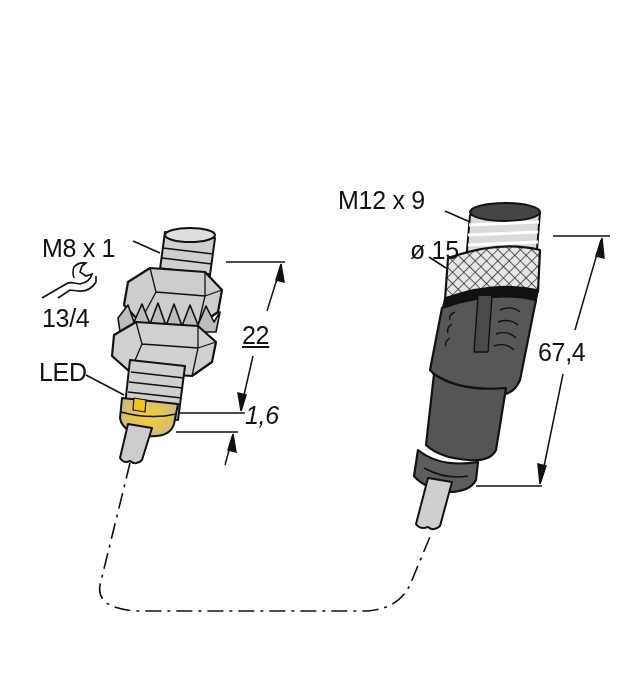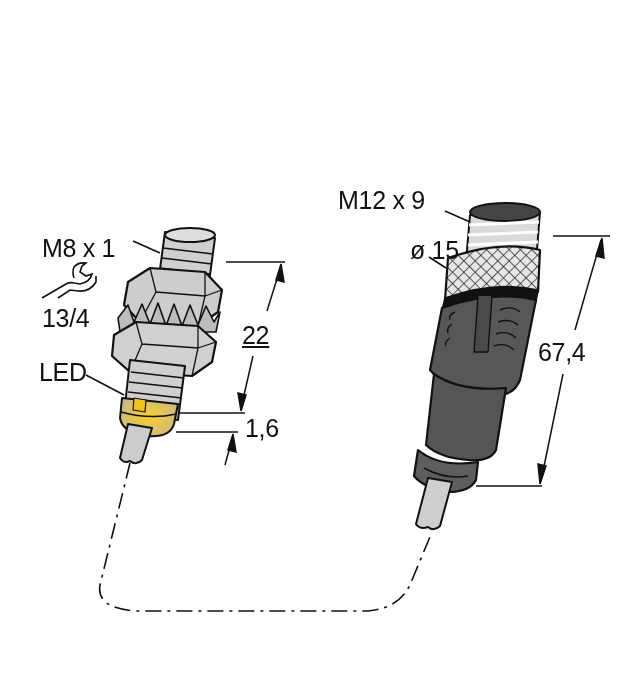--- a/index.html
+++ b/index.html
@@ -109,17 +109,17 @@
     <line x1="563" y1="374" x2="541" y2="481"></line>
     <polygon points="602,238 604,258 596,256" fill="#111"></polygon>
     <polygon points="540,484 538,464 546,466" fill="#111"></polygon>
   </g>
 </svg>
 
 <div class="lbl" style="left:42px; top:236px;">M8 x 1</div>
 <div class="lbl" style="left:42px; top:306px;">13/4</div>
 <div class="lbl" style="left:39px; top:352px;margin-top:8px;">LED</div>
 <div class="lbl" style="left:242px; top:323px;text-decoration:underline;">22</div>
-<div class="lbl" style="left:245px; top:416px;">1,6</div>
+<div class="lbl" style="left:245px; top:403px;font-style:italic;">1,6</div>
 
 <div class="lbl" style="left:338px; top:188px;">M12 x 9</div>
 <div class="lbl" style="left:366px; top:238px;margin-left:44px;">ø 15</div>
 <div class="lbl" style="left:538px; top:340px;">67,4</div>
 
 </body></html>

